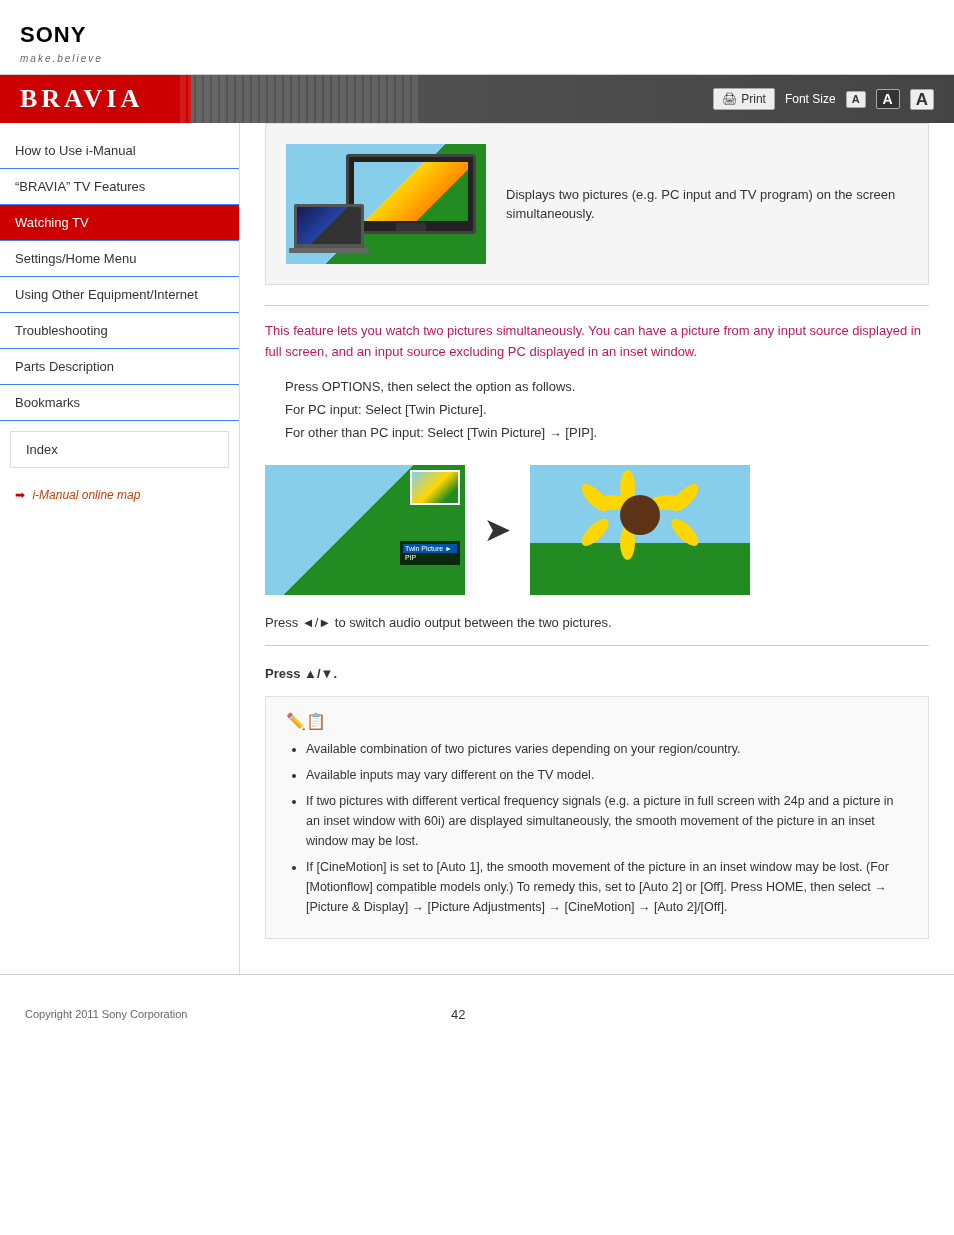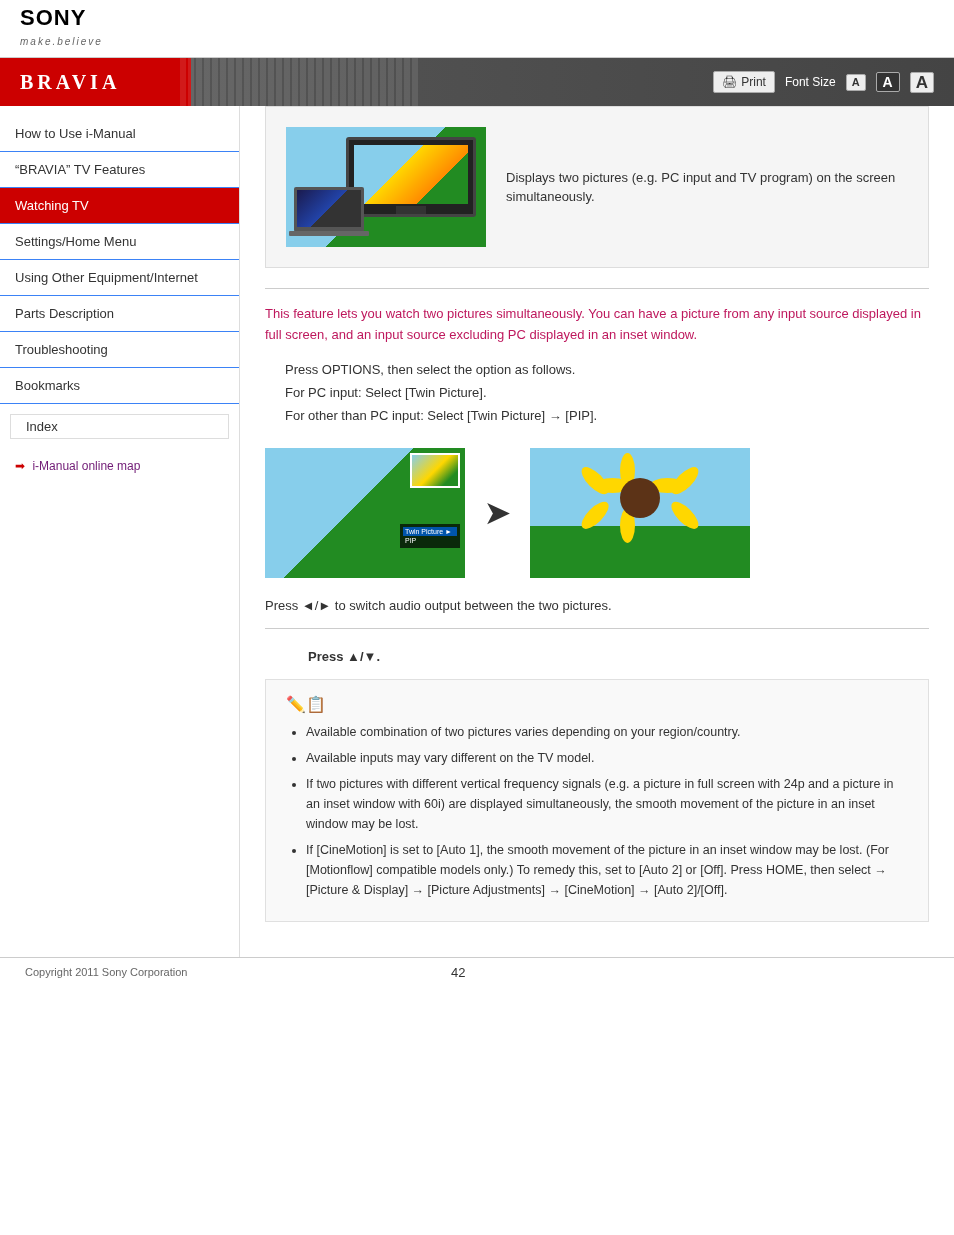--- a/index.html
+++ b/index.html
@@ -1,34 +1,34 @@
 <!DOCTYPE html>
 <html><head>
   <meta charset="utf-8">
   <style>
     * { margin: 0; padding: 0; box-sizing: border-box; }
     body { font-family: Arial, sans-serif; font-size: 13px; color: #333; background: #fff; width: 954px; }
 
     
-    .header { padding: 7px 20px 10px 20px; border-bottom: 1px solid #ccc; }
+    .header { padding: 24px 20px 10px 20px; border-bottom: 1px solid #ccc; }
     .sony-logo { font-size: 22px; font-weight: bold; letter-spacing: 1px; color: #000; line-height: 1; }
     .sony-tagline { font-size: 10px; color: #666; letter-spacing: 2px; margin-top: 7px; font-style: italic; }
 
     
     .bravia-banner {
       background: linear-gradient(to right, #c00 0%, #c00 20%, #555 20%, #444 100%);
       display: flex;
       align-items: center;
       justify-content: space-between;
       padding: 0 20px;
       height: 48px;
       position: relative;
     }
     .bravia-title {
-      font-size: 20px;
+      font-size: 26px;
       font-weight: bold;
       color: #fff;
       letter-spacing: 4px;
       font-family: serif;
       text-transform: uppercase;
     }
     .banner-stripes {
       position: absolute;
       left: 180px;
       right: 220px;
@@ -89,34 +89,34 @@
     .sidebar-item {
       padding: 10px 15px;
       border-bottom: 1px solid #3b82f6;
       cursor: pointer;
       font-size: 13px;
       color: #333;
     }
     .sidebar-item.active { background: #c00; color: #fff; }
     .sidebar-index {
       margin-top: 10px;
-      padding: 4px 15px;
+      padding: 10px 15px;
       border: 1px solid #ddd;
       margin-left: 10px;
       margin-right: 10px;
       font-size: 13px;
       cursor: pointer;
       color: #333;
     }
     .imanual-link {
       margin-top: 15px;
       padding: 5px 15px;
       font-size: 12px;
     }
-    .imanual-link a { color: #701a75; text-decoration: none; }
+    .imanual-link a { color: #c2410c; text-decoration: none; font-style: italic; }
     .arrow-right { color: #c00; margin-right: 4px; }
 
     
     .content { flex: 1; padding: 0 25px 20px 25px; }
 
     
     .breadcrumb {
       padding: 8px 0;
       font-size: 12px;
       color: #333;
@@ -255,21 +255,21 @@
       font-size: 30px;
       color: #333;
       font-weight: bold;
     }
 
     
     .press-text { font-size: 13px; color: #333; margin: 10px 0; }
 
     
     .section2 { margin-top: 20px; }
-    .press-heading { font-size: 13px; font-weight: bold; color: #333; margin-bottom: 10px; margin-left: 43px; }
+    .press-heading { font-size: 13px; font-weight: bold; color: #333; margin-bottom: 10px; }
 
     
     .note-box {
       background: #f9f9f9;
       border: 1px solid #e0e0e0;
       padding: 15px 20px;
       margin: 15px 0;
     }
     .note-icon {
       font-size: 16px;
@@ -279,21 +279,21 @@
     .note-list { list-style: disc; padding-left: 20px; }
     .note-list li { font-size: 12.5px; line-height: 1.6; color: #333; margin-bottom: 6px; }
 
     
     .return-top { text-align: right; padding: 10px 0; font-size: 12px; }
     .return-top a { color: #0066cc; text-decoration: none; }
 
     
     .footer {
       border-top: 1px solid #ccc;
-      padding: 7px 25px;
+      padding: 32px 25px;
       display: flex;
       justify-content: space-between;
       align-items: center;
     }
     .copyright { font-size: 11px; color: #666; }
     .page-num { font-size: 13px; color: #333; text-align: center; flex: 1; }
   </style>
 </head>
 <body>
 
@@ -349,22 +349,22 @@
 </div>
 
 <div class="main-layout">
 
   <div class="sidebar">
     <div class="sidebar-item">How to Use i-Manual</div>
     <div class="sidebar-item">“BRAVIA” TV Features</div>
     <div class="sidebar-item active">Watching TV</div>
     <div class="sidebar-item">Settings/Home Menu</div>
     <div class="sidebar-item">Using Other Equipment/Internet</div>
+    <div class="sidebar-item">Troubleshooting</div>
     <div class="sidebar-item">Parts Description</div>
-    <div class="sidebar-item">Troubleshooting</div>
     <div class="sidebar-item">Bookmarks</div>
     <div class="sidebar-index">Index</div>
     <div class="imanual-link">
       <span class="arrow-right">➡</span>
       <a href="#">i-Manual online map</a>
     </div>
   </div>
 
   <div class="content">
 

